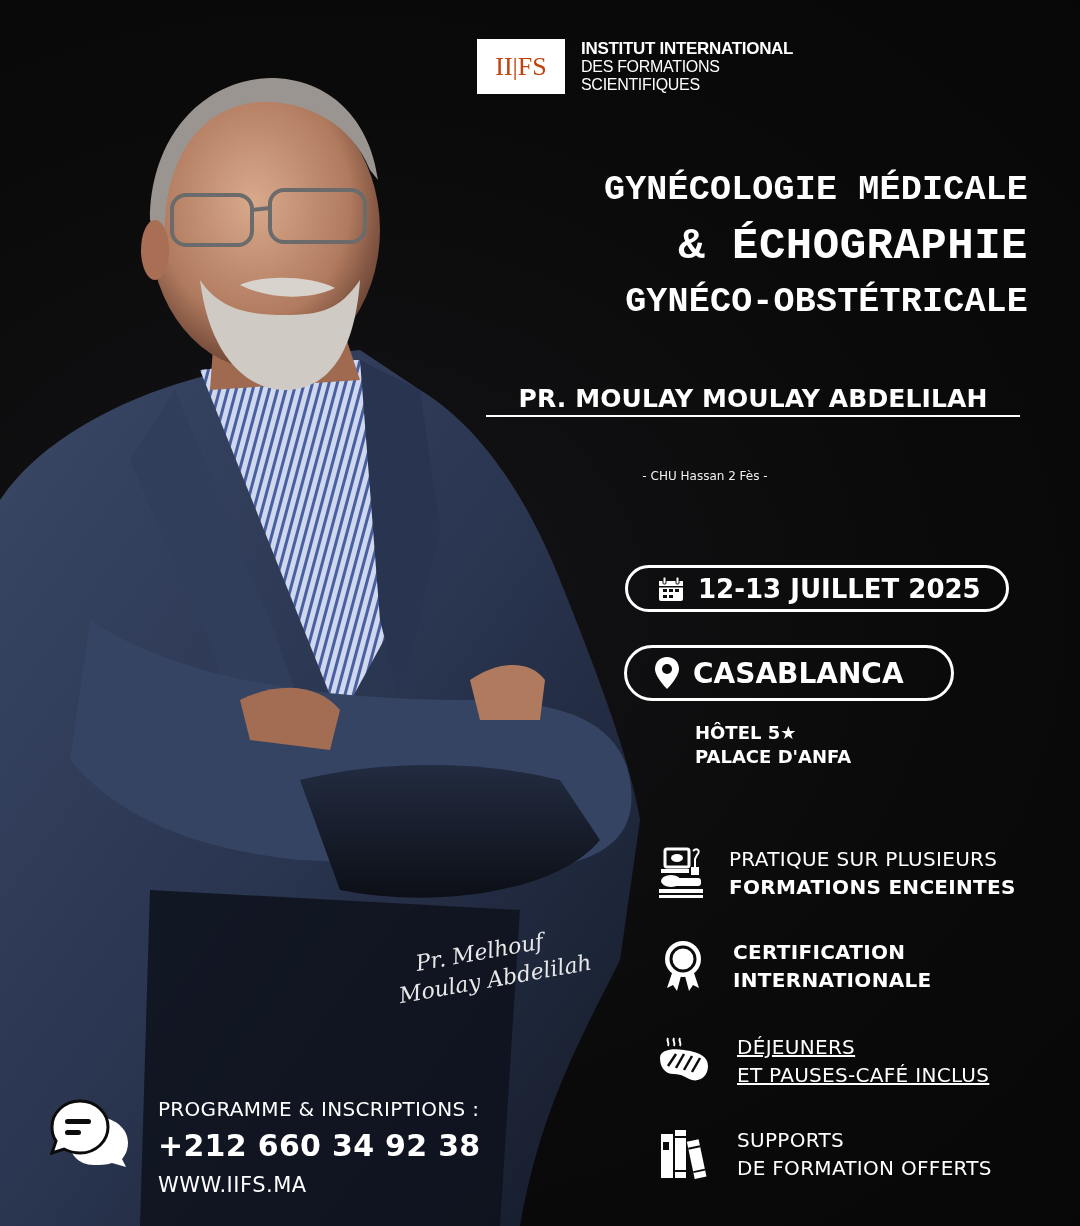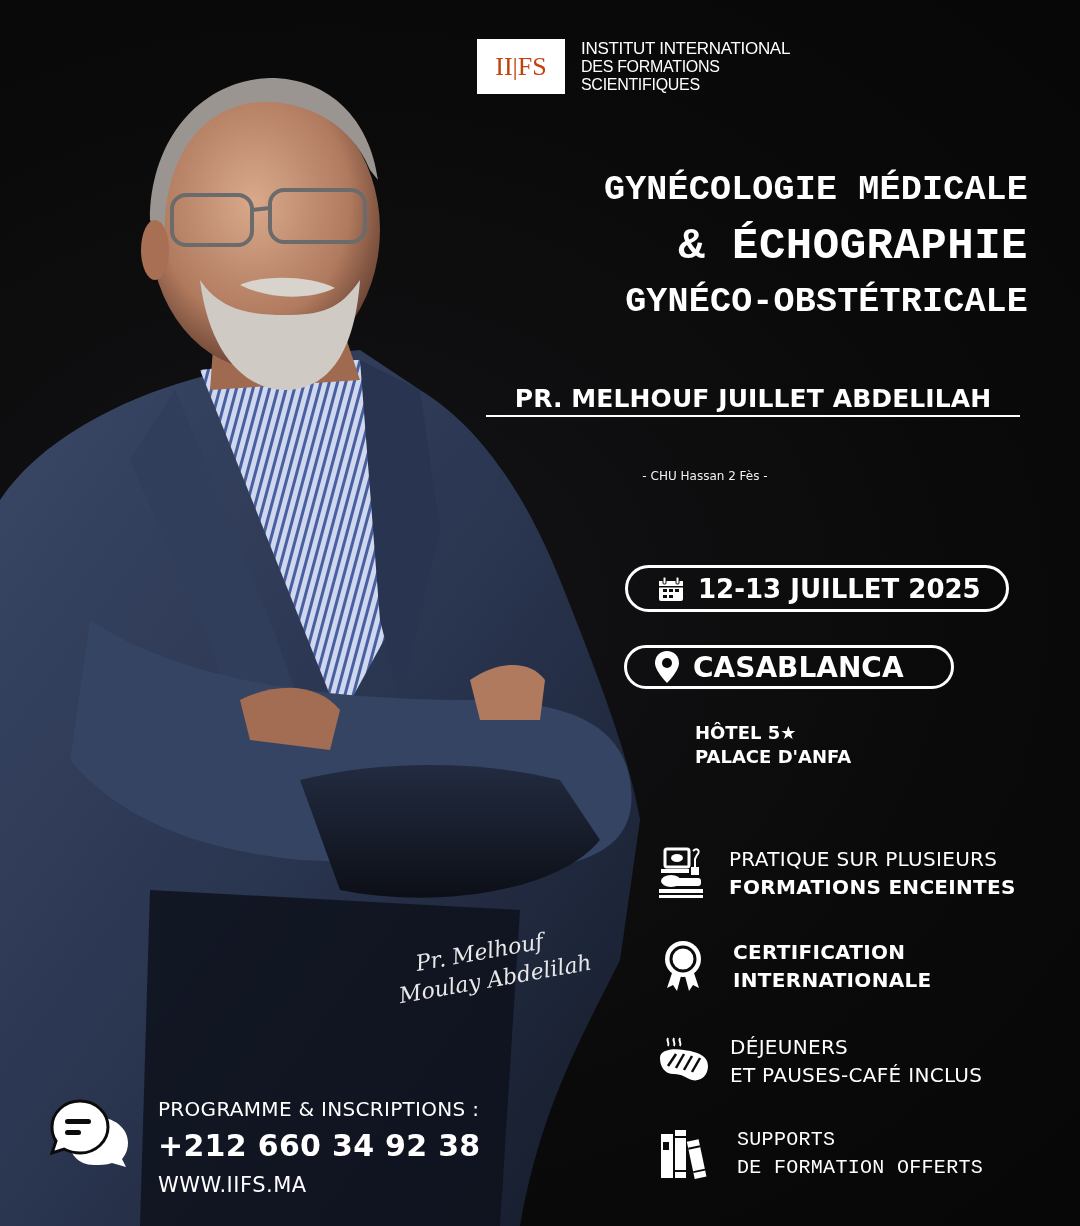--- a/index.html
+++ b/index.html
@@ -11,53 +11,53 @@
 
   
   .portrait { position: absolute; left: 0; top: 60px; width: 650px; height: 1166px; }
   .portrait svg { width: 100%; height: 100%; display: block; }
 
   
   .logo { position: absolute; left: 477px; top: 39px; display: flex; align-items: center; }
   .logo-box { width: 88px; height: 55px; background: #ffffff; color: #c2410c; display: flex; align-items: center; justify-content: center;
     font-family: "Liberation Serif", "DejaVu Serif", serif; font-size: 26px; letter-spacing: 0px; }
   .logo-text { margin-left: 16px; line-height: 18px; font-family: "Liberation Sans", sans-serif; }
-  .logo-line1 { font-size: 17px; font-weight: normal; letter-spacing: -0.3px; }
+  .logo-line1 { font-size: 17px; font-weight: bold; letter-spacing: -0.3px; }
   .logo-line2, .logo-line3 { font-size: 16px; font-weight: normal; letter-spacing: -0.3px; }
 
   
   .title { position: absolute; right: 52px; top: 168px; text-align: right; font-family: Liberation Mono, monospace; font-weight: bold; }
   .title-line1 { font-size: 35px; line-height: 44px; letter-spacing: 0.2px; }
   .title-line2 { font-size: 44px; line-height: 68px; letter-spacing: 0.5px; }
   .title-line3 { font-size: 35px; line-height: 44px; letter-spacing: 0.2px; }
 
   
   .speaker-name { position: absolute; left: 486px; top: 384px; width: 534px; font-size: 25px; font-weight: bold; letter-spacing: 0.1px;
     text-align: center; border-bottom: 2px solid #fff; padding-bottom: 2px; white-space: nowrap; }
   .speaker-role { position: absolute; left: 470px; top: 434px; width: 555px; text-align: center; font-size: 18px; }
   .speaker-role b { font-weight: bold; }
   .speaker-role span.light { font-weight: normal; color: #f2f2f2; }
   .speaker-place { position: absolute; left: 470px; top: 469px; width: 470px; text-align: center; font-size: 12px; color: #f2f2f2; }
 
   
   .pill { position: absolute; border: 3px solid #ffffff; border-radius: 30px; display: flex; align-items: center; font-weight: bold; }
   .pill-date { left: 625px; top: 565px; width: 384px; height: 47px; padding-left: 30px; font-size: 26px; }
-  .pill-city { left: 624px; top: 645px; width: 330px; height: 44px; padding-left: 28px; font-size: 28px; }
+  .pill-city { left: 624px; top: 645px; width: 330px; height: 56px; padding-left: 28px; font-size: 28px; }
   .pill .icon { display: inline-flex; margin-right: 14px; }
   .venue { position: absolute; left: 695px; top: 721px; font-size: 18px; font-weight: bold; line-height: 24px; }
 
   
   .feature { position: absolute; display: flex; align-items: center; }
   .feature .ficon { width: 56px; height: 56px; display: flex; align-items: center; justify-content: center; }
   .feature .ftext { font-size: 20px; line-height: 28px; letter-spacing: 0.3px; }
   .feature .ftext .bold { font-weight: bold; }
   .f1 { left: 655px; top: 845px; } .f1 .ftext { margin-left: 18px; }
   .f2 { left: 655px; top: 938px; } .f2 .ftext { margin-left: 22px; }
-  .f3 { left: 655px; top: 1033px; } .f3 .ftext { margin-left: 19px; }
-  .f4 { left: 655px; top: 1126px; } .f4 .ftext { margin-left: 26px; font-family: Liberation Mono, monospace; }
+  .f3 { left: 655px; top: 1033px; } .f3 .ftext { margin-left: 26px; text-decoration: underline; }
+  .f4 { left: 655px; top: 1126px; } .f4 .ftext { margin-left: 26px; }
 
   
   .signature { position: absolute; left: 392px; top: 955px; font-family: "DejaVu Serif", serif; font-style: italic; color: #e8e8e8;
     transform: rotate(-10deg); transform-origin: left top; }
   .sig1 { font-size: 22px; margin-left: 22px; }
   .sig2 { font-size: 22px; margin-top: 4px; }
 
   
   .contact-icon { position: absolute; left: 50px; top: 1097px; width: 80px; height: 72px; }
   .contact { position: absolute; left: 158px; top: 1093px; }
@@ -133,21 +133,21 @@
       <div class="logo-line3">SCIENTIFIQUES</div>
     </div>
   </div>
 
   <div class="title">
     <div class="title-line1">GYNÉCOLOGIE MÉDICALE</div>
     <div class="title-line2">&amp; ÉCHOGRAPHIE</div>
     <div class="title-line3">GYNÉCO-OBSTÉTRICALE</div>
   </div>
 
-  <div class="speaker-name">PR. MELHOUF JUILLET ABDELILAH</div>
+  <div class="speaker-name">PR. MOULAY MOULAY ABDELILAH</div>
   <div class="speaker-place">-  CHU Hassan 2  Fès  -</div>
 
   <div class="pill pill-date">
     <span class="icon">
       <svg width="26" height="26" viewBox="0 0 26 26">
         <rect x="1" y="5" width="24" height="20" rx="2" fill="#fff"></rect>
         <rect x="1" y="5" width="24" height="5" fill="#fff"></rect>
         <rect x="5" y="1" width="3" height="7" rx="1" fill="#fff" stroke="#0b0b0b" stroke-width="1"></rect>
         <rect x="18" y="1" width="3" height="7" rx="1" fill="#fff" stroke="#0b0b0b" stroke-width="1"></rect>
         <rect x="1" y="10" width="24" height="1.5" fill="#0b0b0b"></rect>

